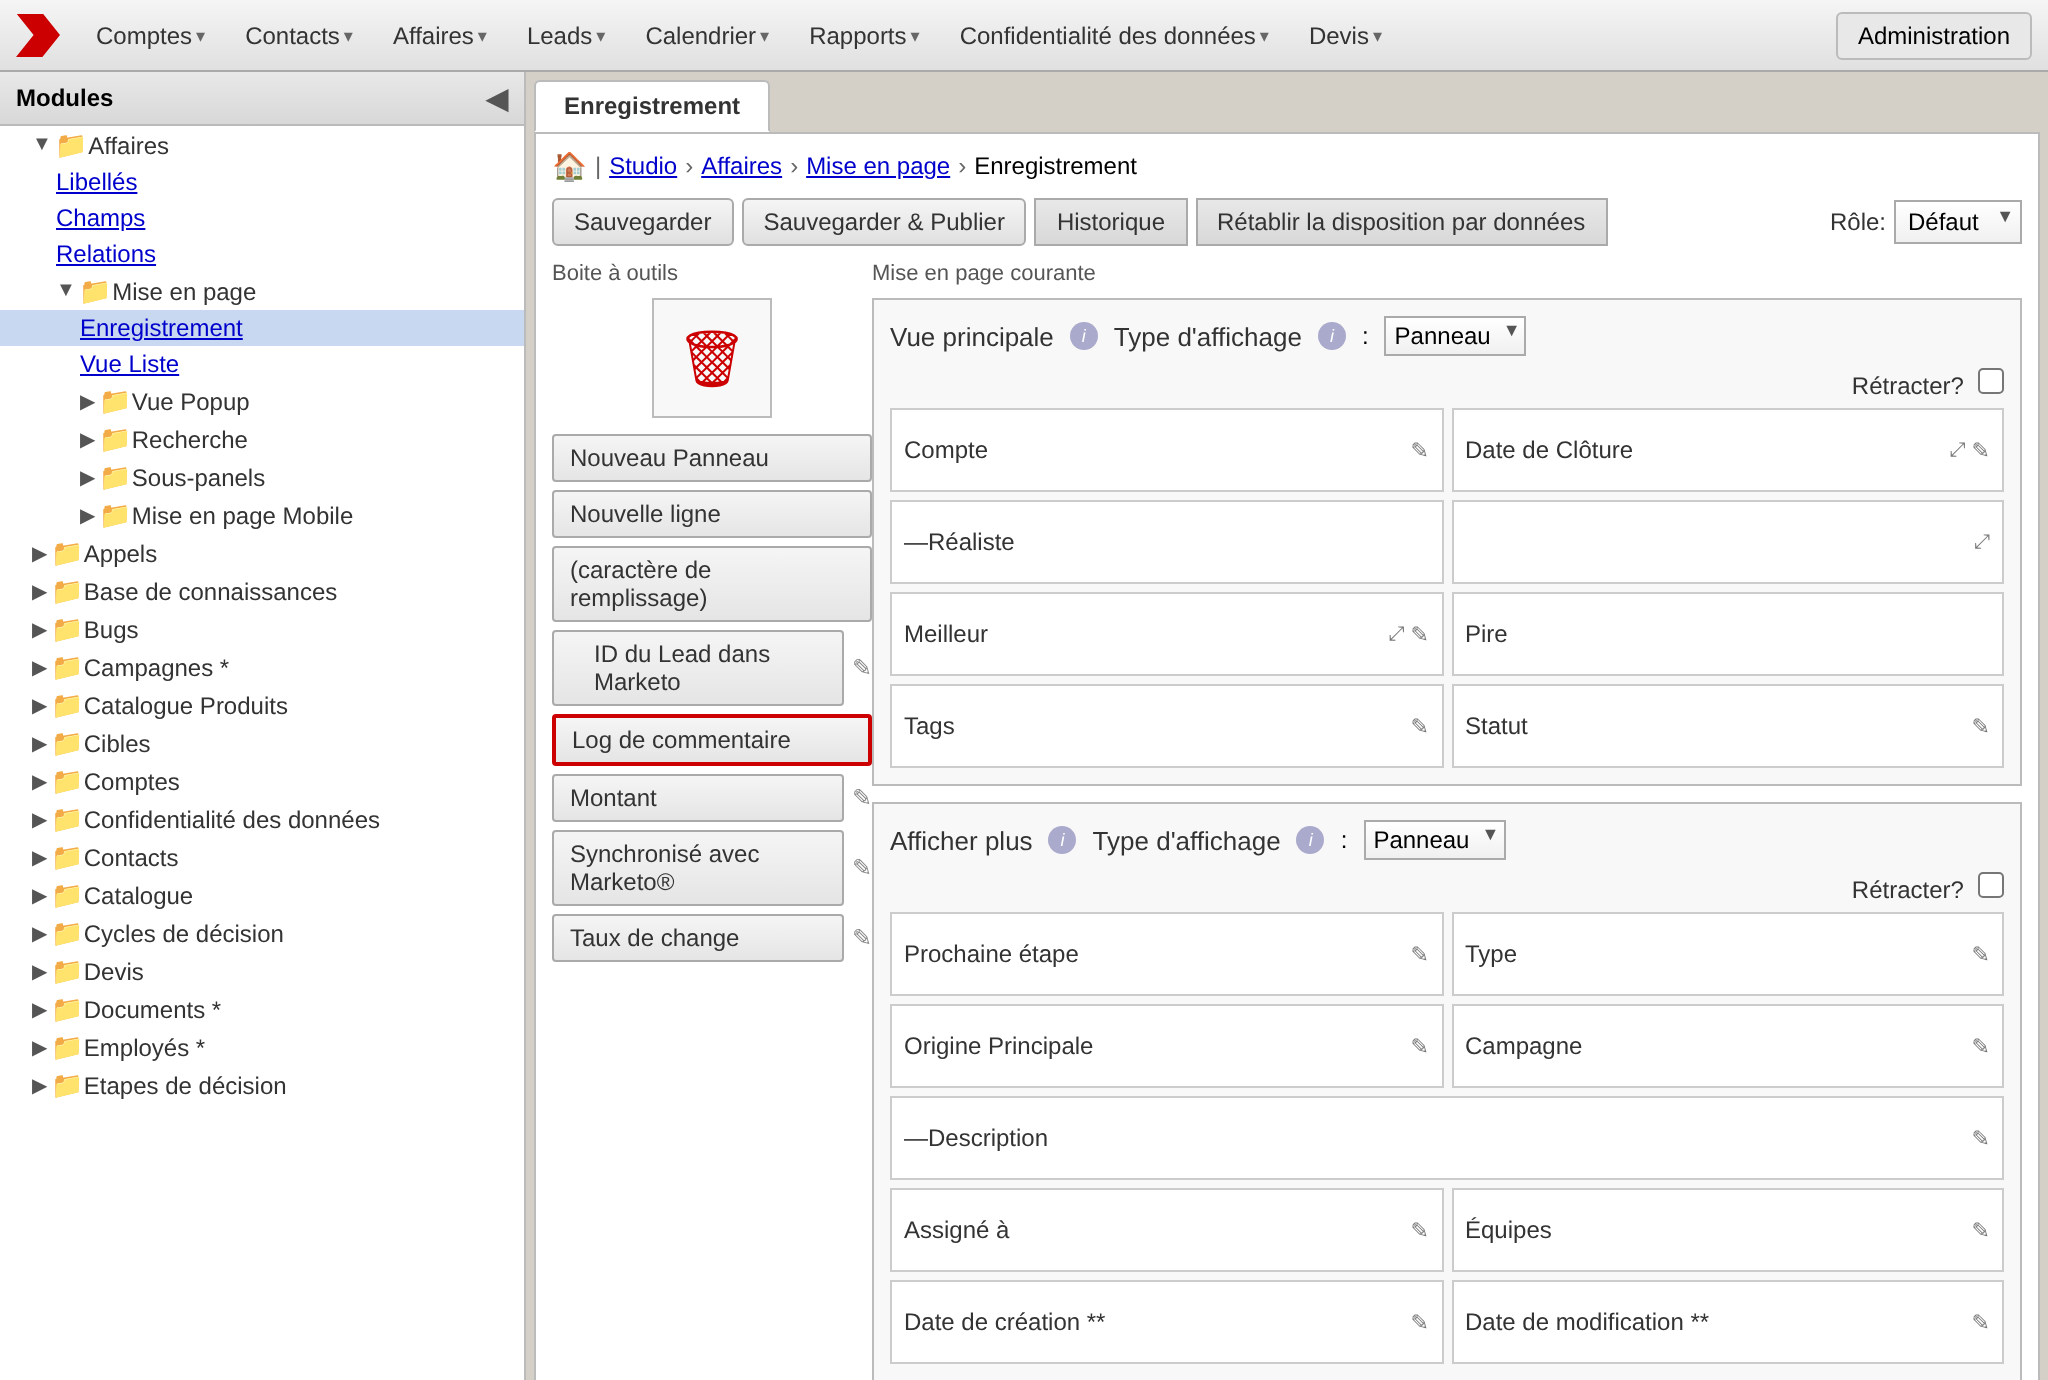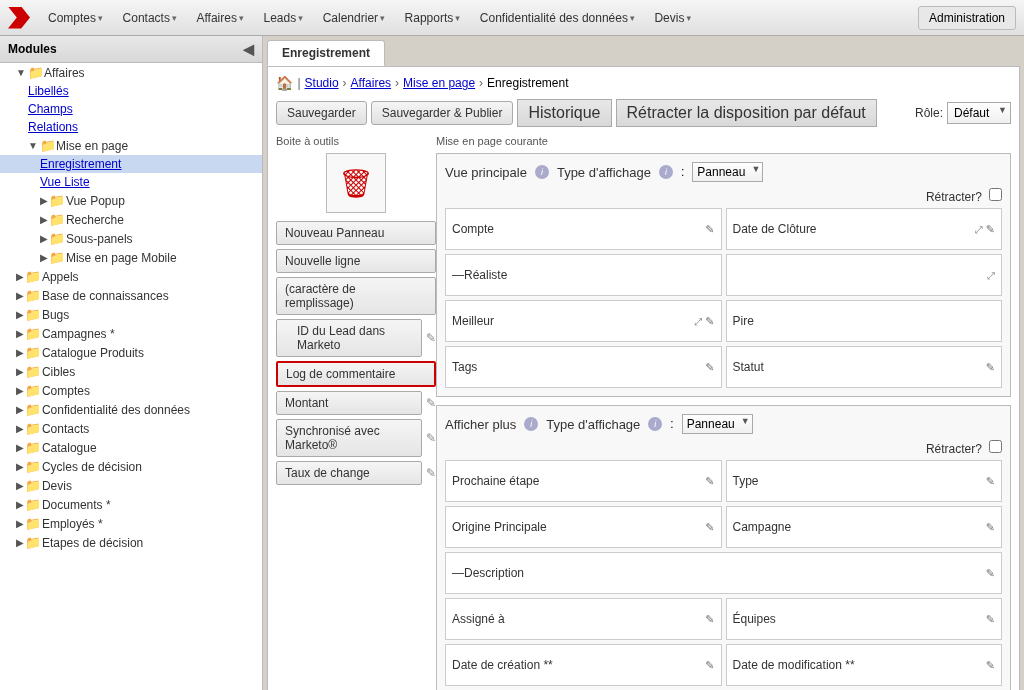--- a/index.html
+++ b/index.html
@@ -150,21 +150,21 @@
       cursor: pointer;
       border-radius: 3px;
       font-size: 12px;
       color: #333;
     }
     .btn-tab {
       background: linear-gradient(to bottom, #e8e8e8, #d8d8d8);
       border: 1px solid #aaa;
       padding: 4px 10px;
       cursor: pointer;
-      font-size: 16px;
+      font-size: 12px;
       color: #333;
     }
     .role-label { margin-left: auto; font-size: 12px; color: #333; }
     .role-select {
       border: 1px solid #aaa;
       padding: 3px 20px 3px 6px;
       background: linear-gradient(to bottom, #fff, #f0f0f0);
       font-size: 12px;
       appearance: none;
       cursor: pointer;
@@ -261,21 +261,21 @@
     .field-grid {
       display: grid;
       grid-template-columns: 1fr 1fr;
       gap: 4px;
     }
     .field-cell {
       background: #fff;
       border: 1px solid #ccc;
       padding: 13px 6px;
       display: flex;
-      align-items: flex-end;
+      align-items: center;
       justify-content: space-between;
       font-size: 12px;
       color: #333;
       min-height: 24px;
     }
     .field-cell.span2 { grid-column: span 2; }
     .field-icons { display: flex; gap: 3px; align-items: center; }
     .field-icon { font-size: 11px; color: #777; cursor: pointer; }
     .field-icon.resize { font-size: 10px; }
 
@@ -479,21 +479,21 @@
         <span class="sep">›</span>
         <a>Mise en page</a>
         <span class="sep">›</span>
         <span>Enregistrement</span>
       </div>
 
       <div class="toolbar">
         <button class="btn">Sauvegarder</button>
         <button class="btn">Sauvegarder &amp; Publier</button>
         <button class="btn-tab">Historique</button>
-        <button class="btn-tab">Rétracter la disposition par défaut</button>
+        <button class="btn-tab">Rétablir la disposition par données</button>
         <span class="role-label">Rôle:</span>
         <div class="role-wrap">
           <select class="role-select">
             <option value="Défaut">Défaut</option>
           </select>
         </div>
       </div>
 
       <div class="two-col">
 

